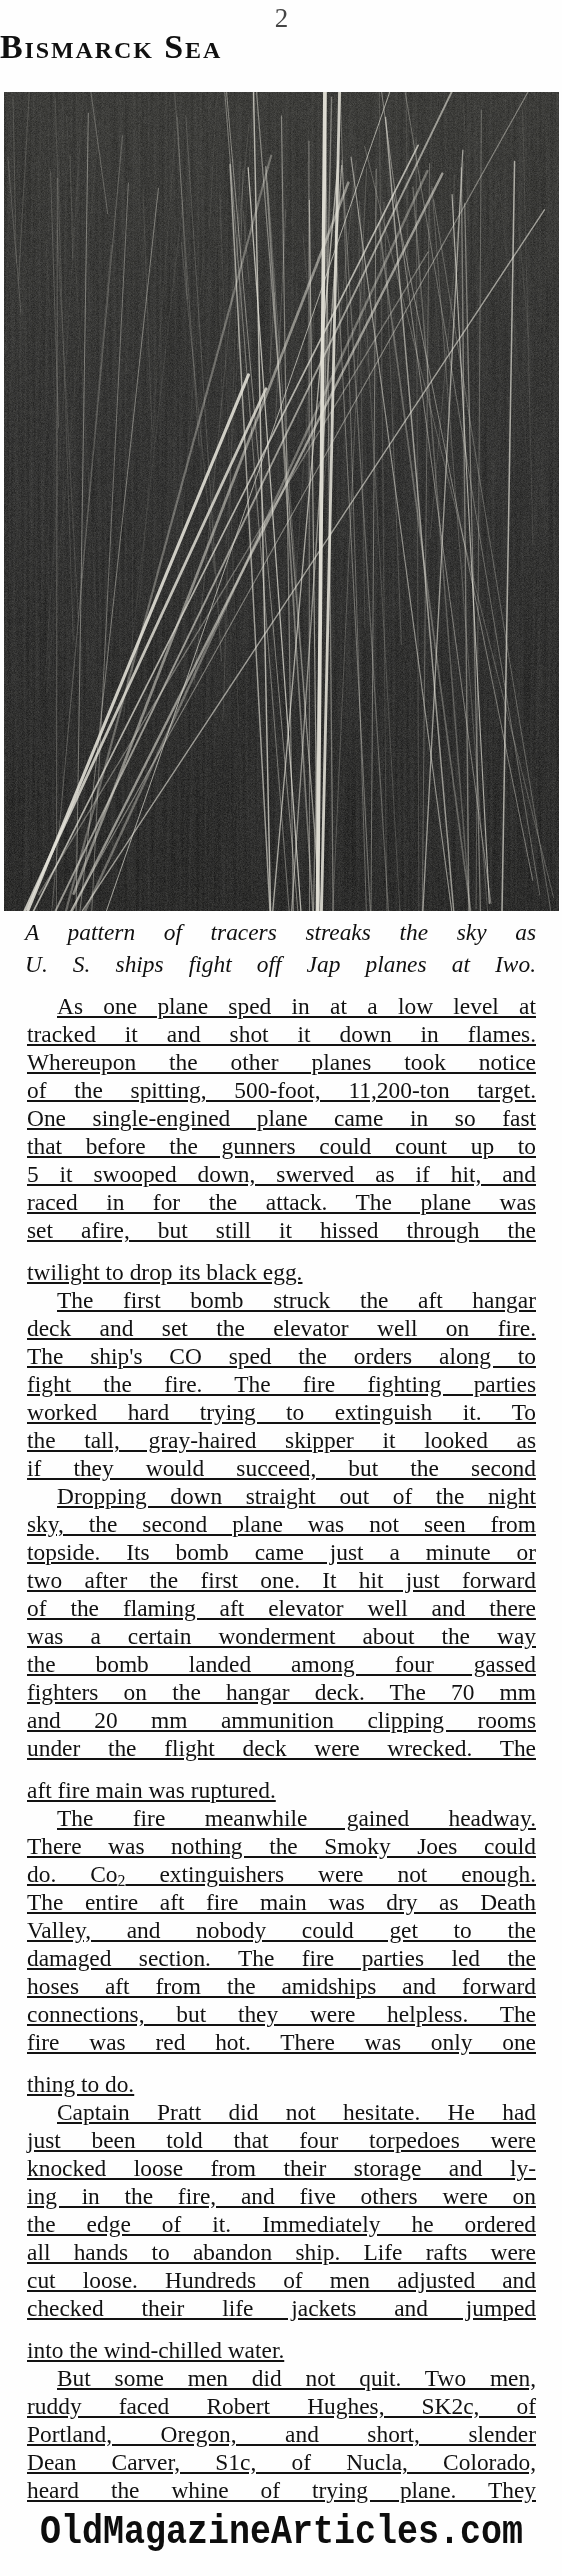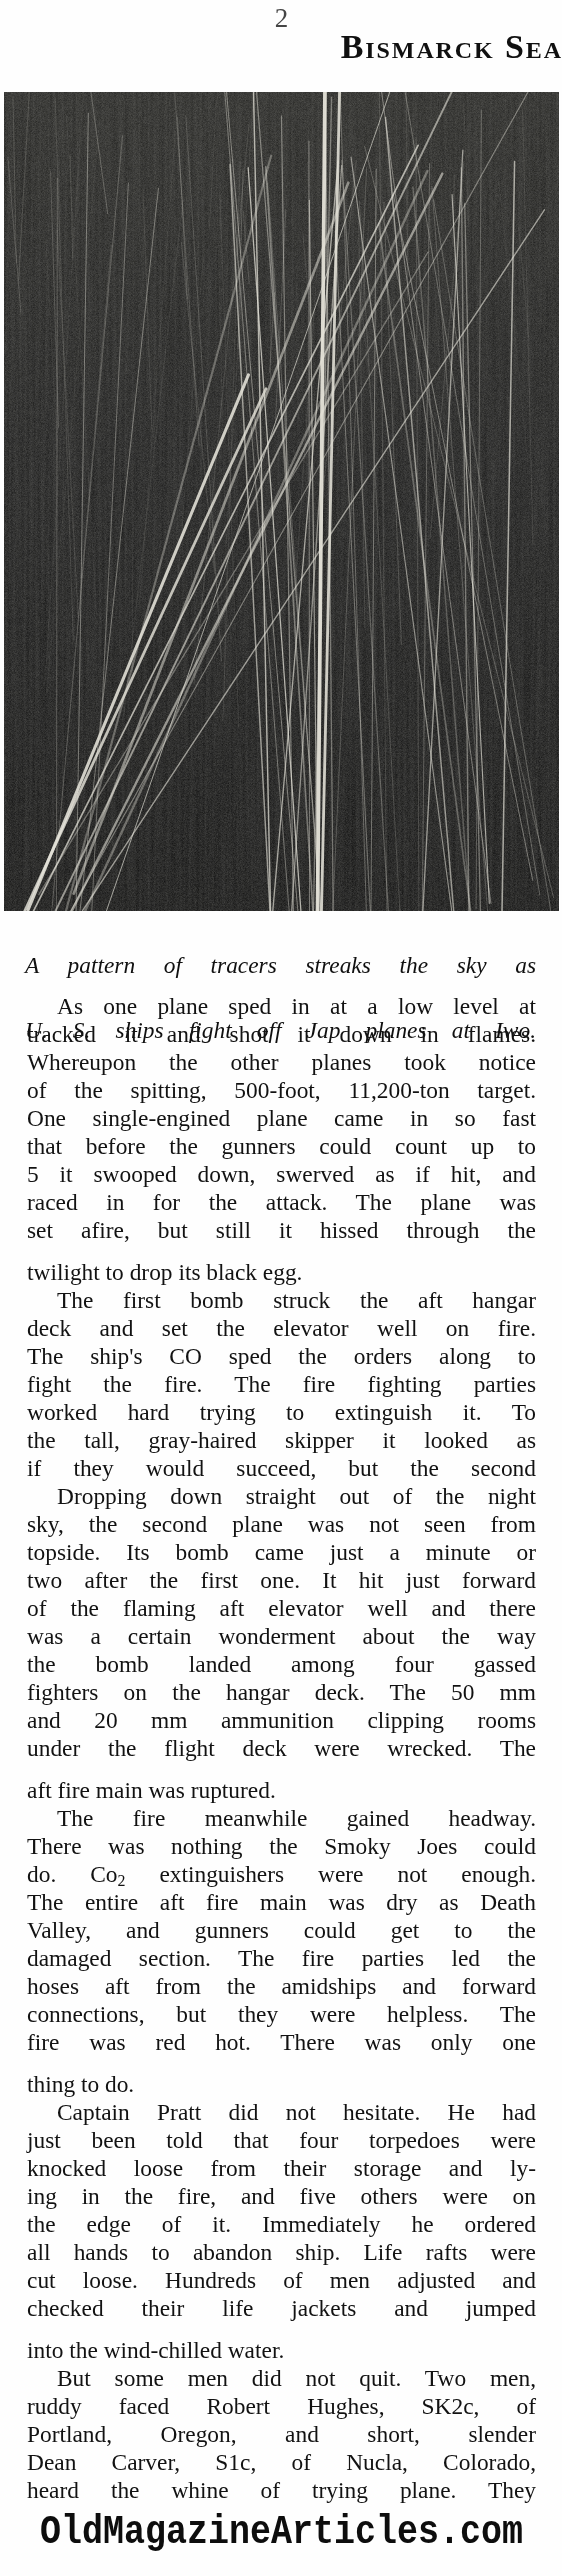--- a/index.html
+++ b/index.html
@@ -10,47 +10,47 @@
     overflow:hidden;
     font-family:"Liberation Serif","DejaVu Serif",serif;
     color:#161616;
   }
   .page-number{
     position:absolute;top:2.5px;left:0;width:100%;
     text-align:center;font-size:27px;color:#454545;
   }
   .title{
     position:absolute;top:28px;left:0;width:100%;margin:0;
-    text-align:right;
+    text-align:left;
     font-variant:small-caps;
     font-weight:bold;
     font-size:34px;
     letter-spacing:1.9px;
     color:#101010;
   }
   .photo{
     position:absolute;top:92px;left:3.8px;margin:0;
     width:555px;height:819px;
     background:#0b0b0b;
   }
   .photo svg{display:block;width:100%;height:100%;}
   .caption{
     position:absolute;top:916px;left:25px;width:511px;
     font-style:italic;font-size:23.4px;line-height:32px;color:#101010;
   }
   .cap-line{
-    text-align:justify;text-align-last:justify;text-justify:inter-word;margin-top:33px;
+    text-align:justify;text-align-last:justify;text-justify:inter-word;
   }
   .body{
     position:absolute;top:992px;left:27px;width:509px;
     font-size:23.4px;line-height:28px;color:#121212;
   }
   .line{
     text-align:justify;text-align-last:justify;text-justify:inter-word;
-    height:28px;overflow:visible;white-space:nowrap;
+    height:28px;overflow:visible;white-space:nowrap;text-decoration:underline;
   }
   .line.indent{text-indent:30px;}
   .line.endline{text-align-last:left;margin-top:14px;}
   sub{font-size:68%;vertical-align:-0.25em;}
   .footer{
     position:absolute;top:2516px;left:0;width:100%;
     text-align:center;
     font-family:"Liberation Mono","DejaVu Sans Mono",monospace;
     font-weight:bold;
     font-size:35px;
@@ -226,29 +226,29 @@
       <div class="line">worked hard trying to extinguish it. To</div>
       <div class="line">the tall, gray-haired skipper it looked as</div>
       <div class="line">if they would succeed, but the second</div>
       <div class="line indent">Dropping down straight out of the night</div>
       <div class="line">sky, the second plane was not seen from</div>
       <div class="line">topside. Its bomb came just a minute or</div>
       <div class="line">two after the first one. It hit just forward</div>
       <div class="line">of the flaming aft elevator well and there</div>
       <div class="line">was a certain wonderment about the way</div>
       <div class="line">the bomb landed among four gassed</div>
-      <div class="line">fighters on the hangar deck. The 50 mm</div>
+      <div class="line">fighters on the hangar deck. The 70 mm</div>
       <div class="line">and 20 mm ammunition clipping rooms</div>
       <div class="line">under the flight deck were wrecked. The</div>
       <div class="line endline">aft fire main was ruptured.</div>
       <div class="line indent">The fire meanwhile gained headway.</div>
       <div class="line">There was nothing the Smoky Joes could</div>
       <div class="line">do. Co<sub>2</sub> extinguishers were not enough.</div>
       <div class="line">The entire aft fire main was dry as Death</div>
-      <div class="line">Valley, and gunners could get to the</div>
+      <div class="line">Valley, and nobody could get to the</div>
       <div class="line">damaged section. The fire parties led the</div>
       <div class="line">hoses aft from the amidships and forward</div>
       <div class="line">connections, but they were helpless. The</div>
       <div class="line">fire was red hot. There was only one</div>
       <div class="line endline">thing to do.</div>
       <div class="line indent">Captain Pratt did not hesitate. He had</div>
       <div class="line">just been told that four torpedoes were</div>
       <div class="line">knocked loose from their storage and ly-</div>
       <div class="line">ing in the fire, and five others were on</div>
       <div class="line">the edge of it. Immediately he ordered</div>

